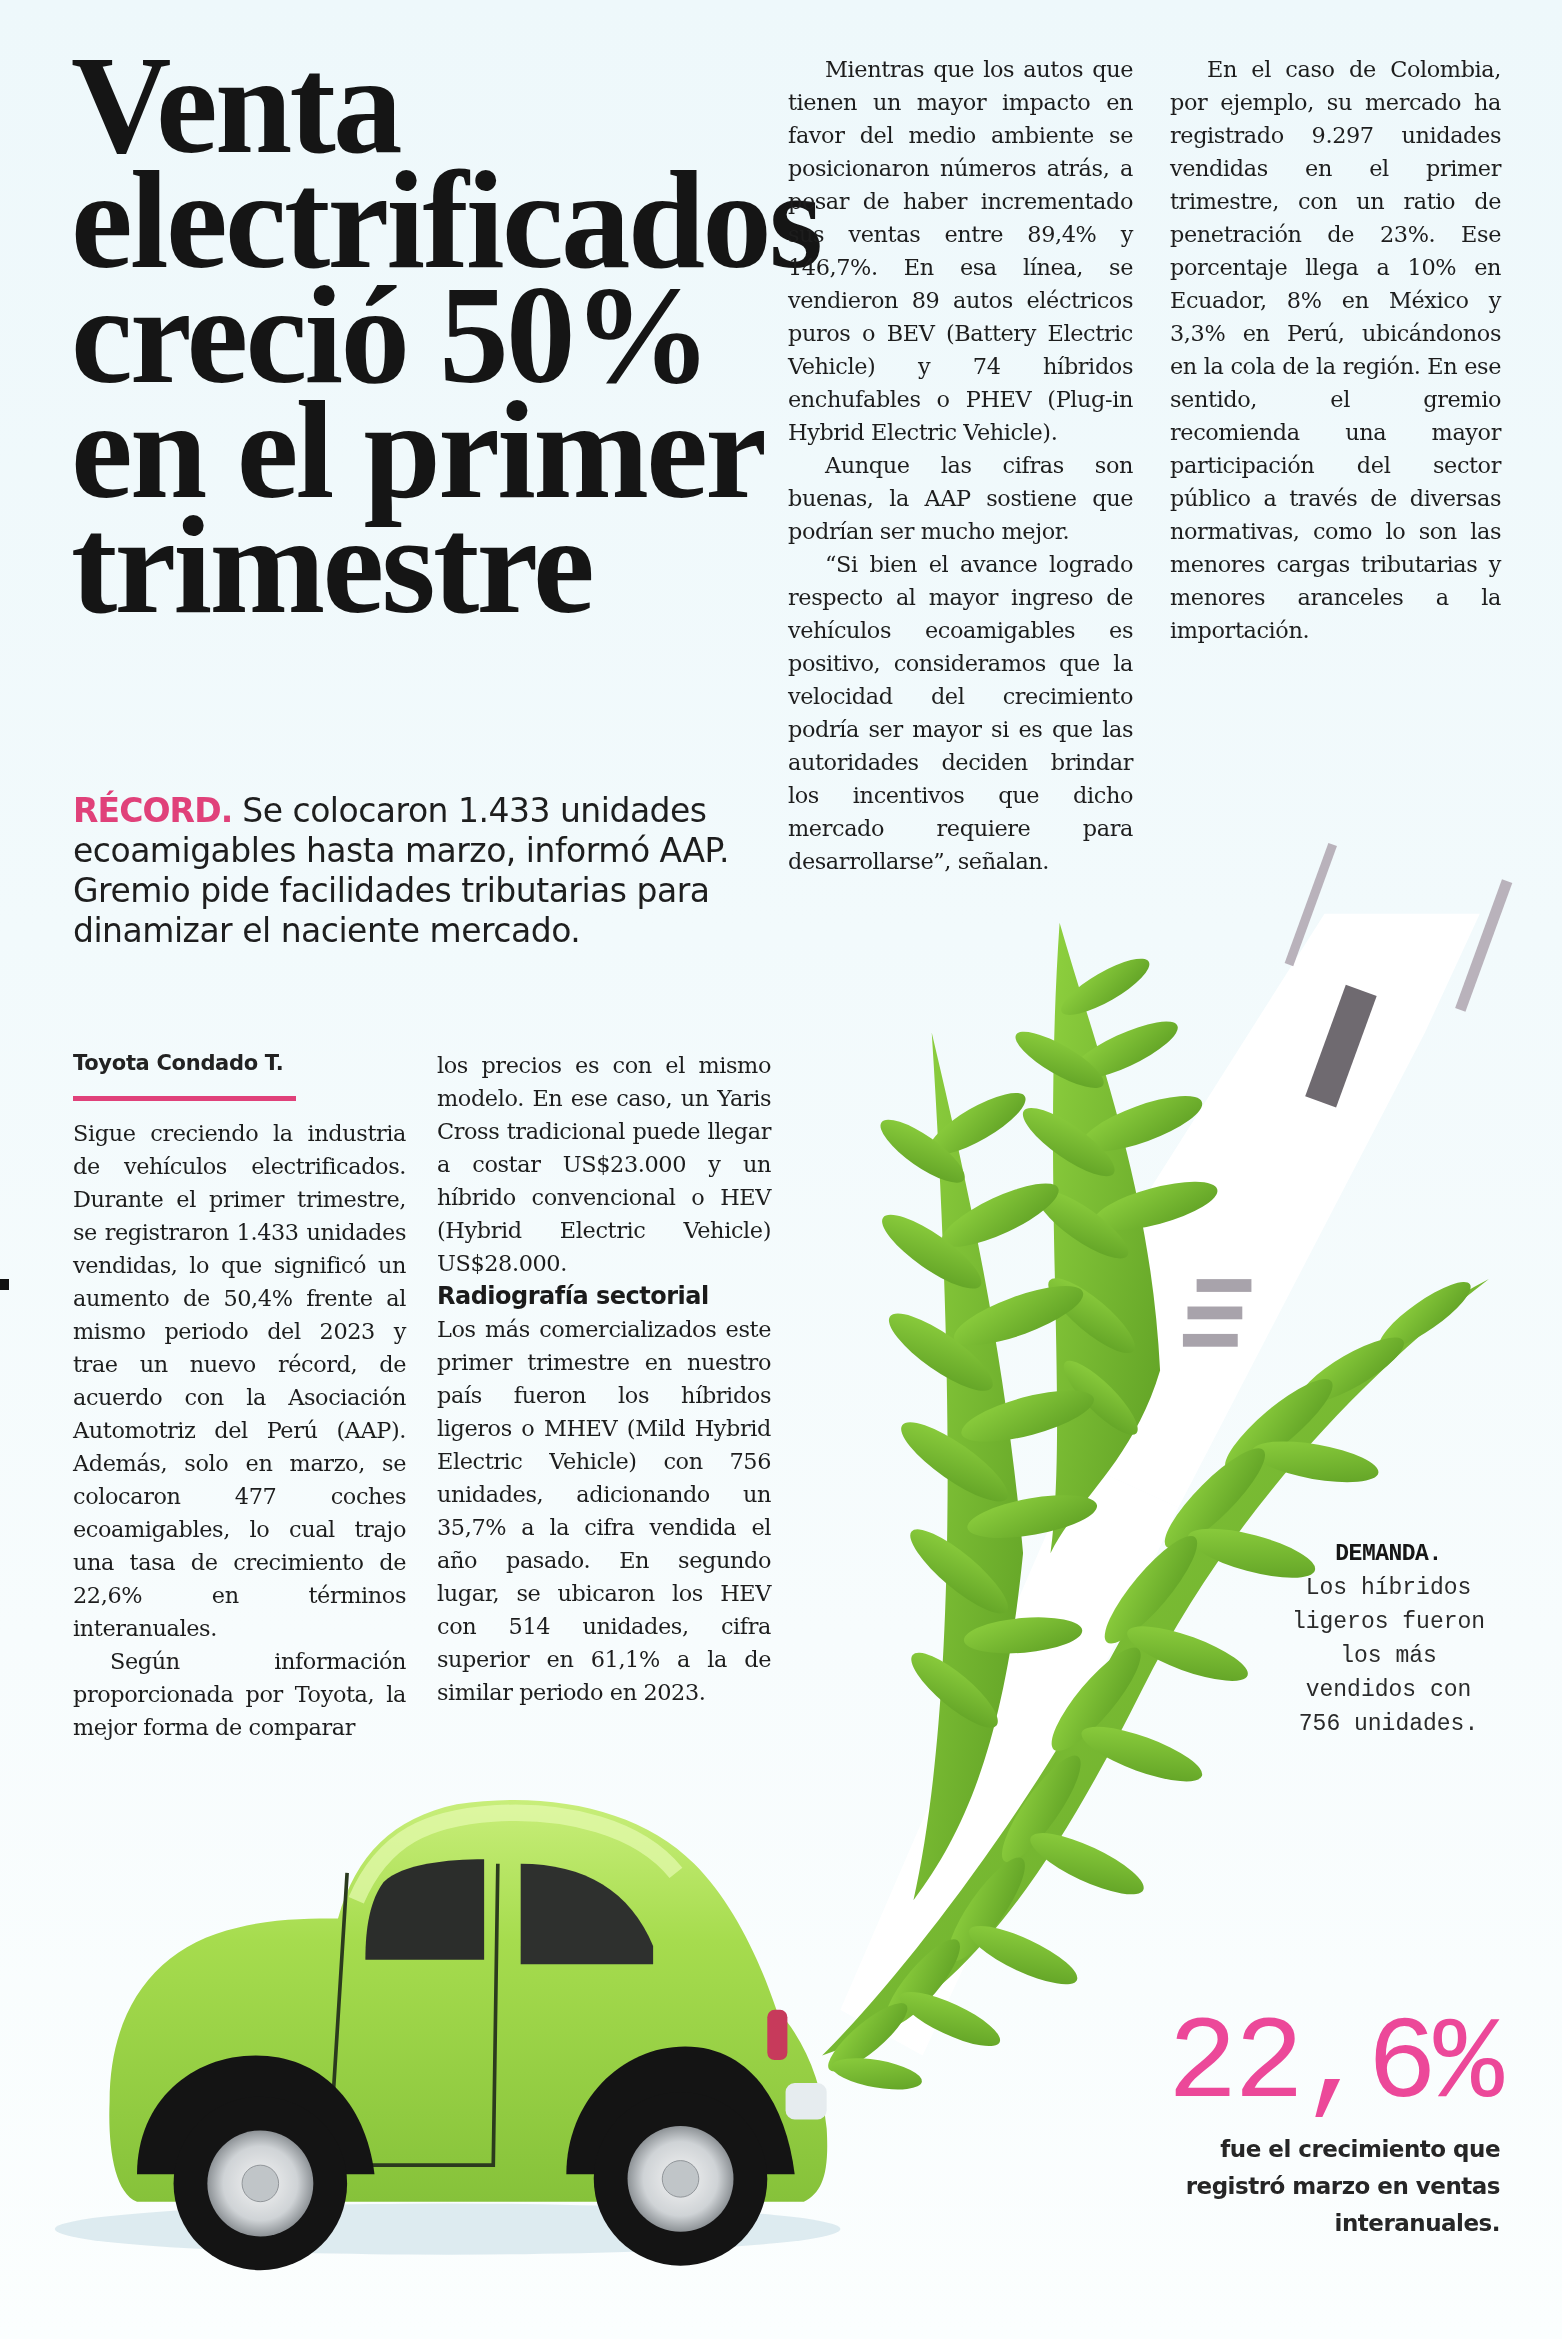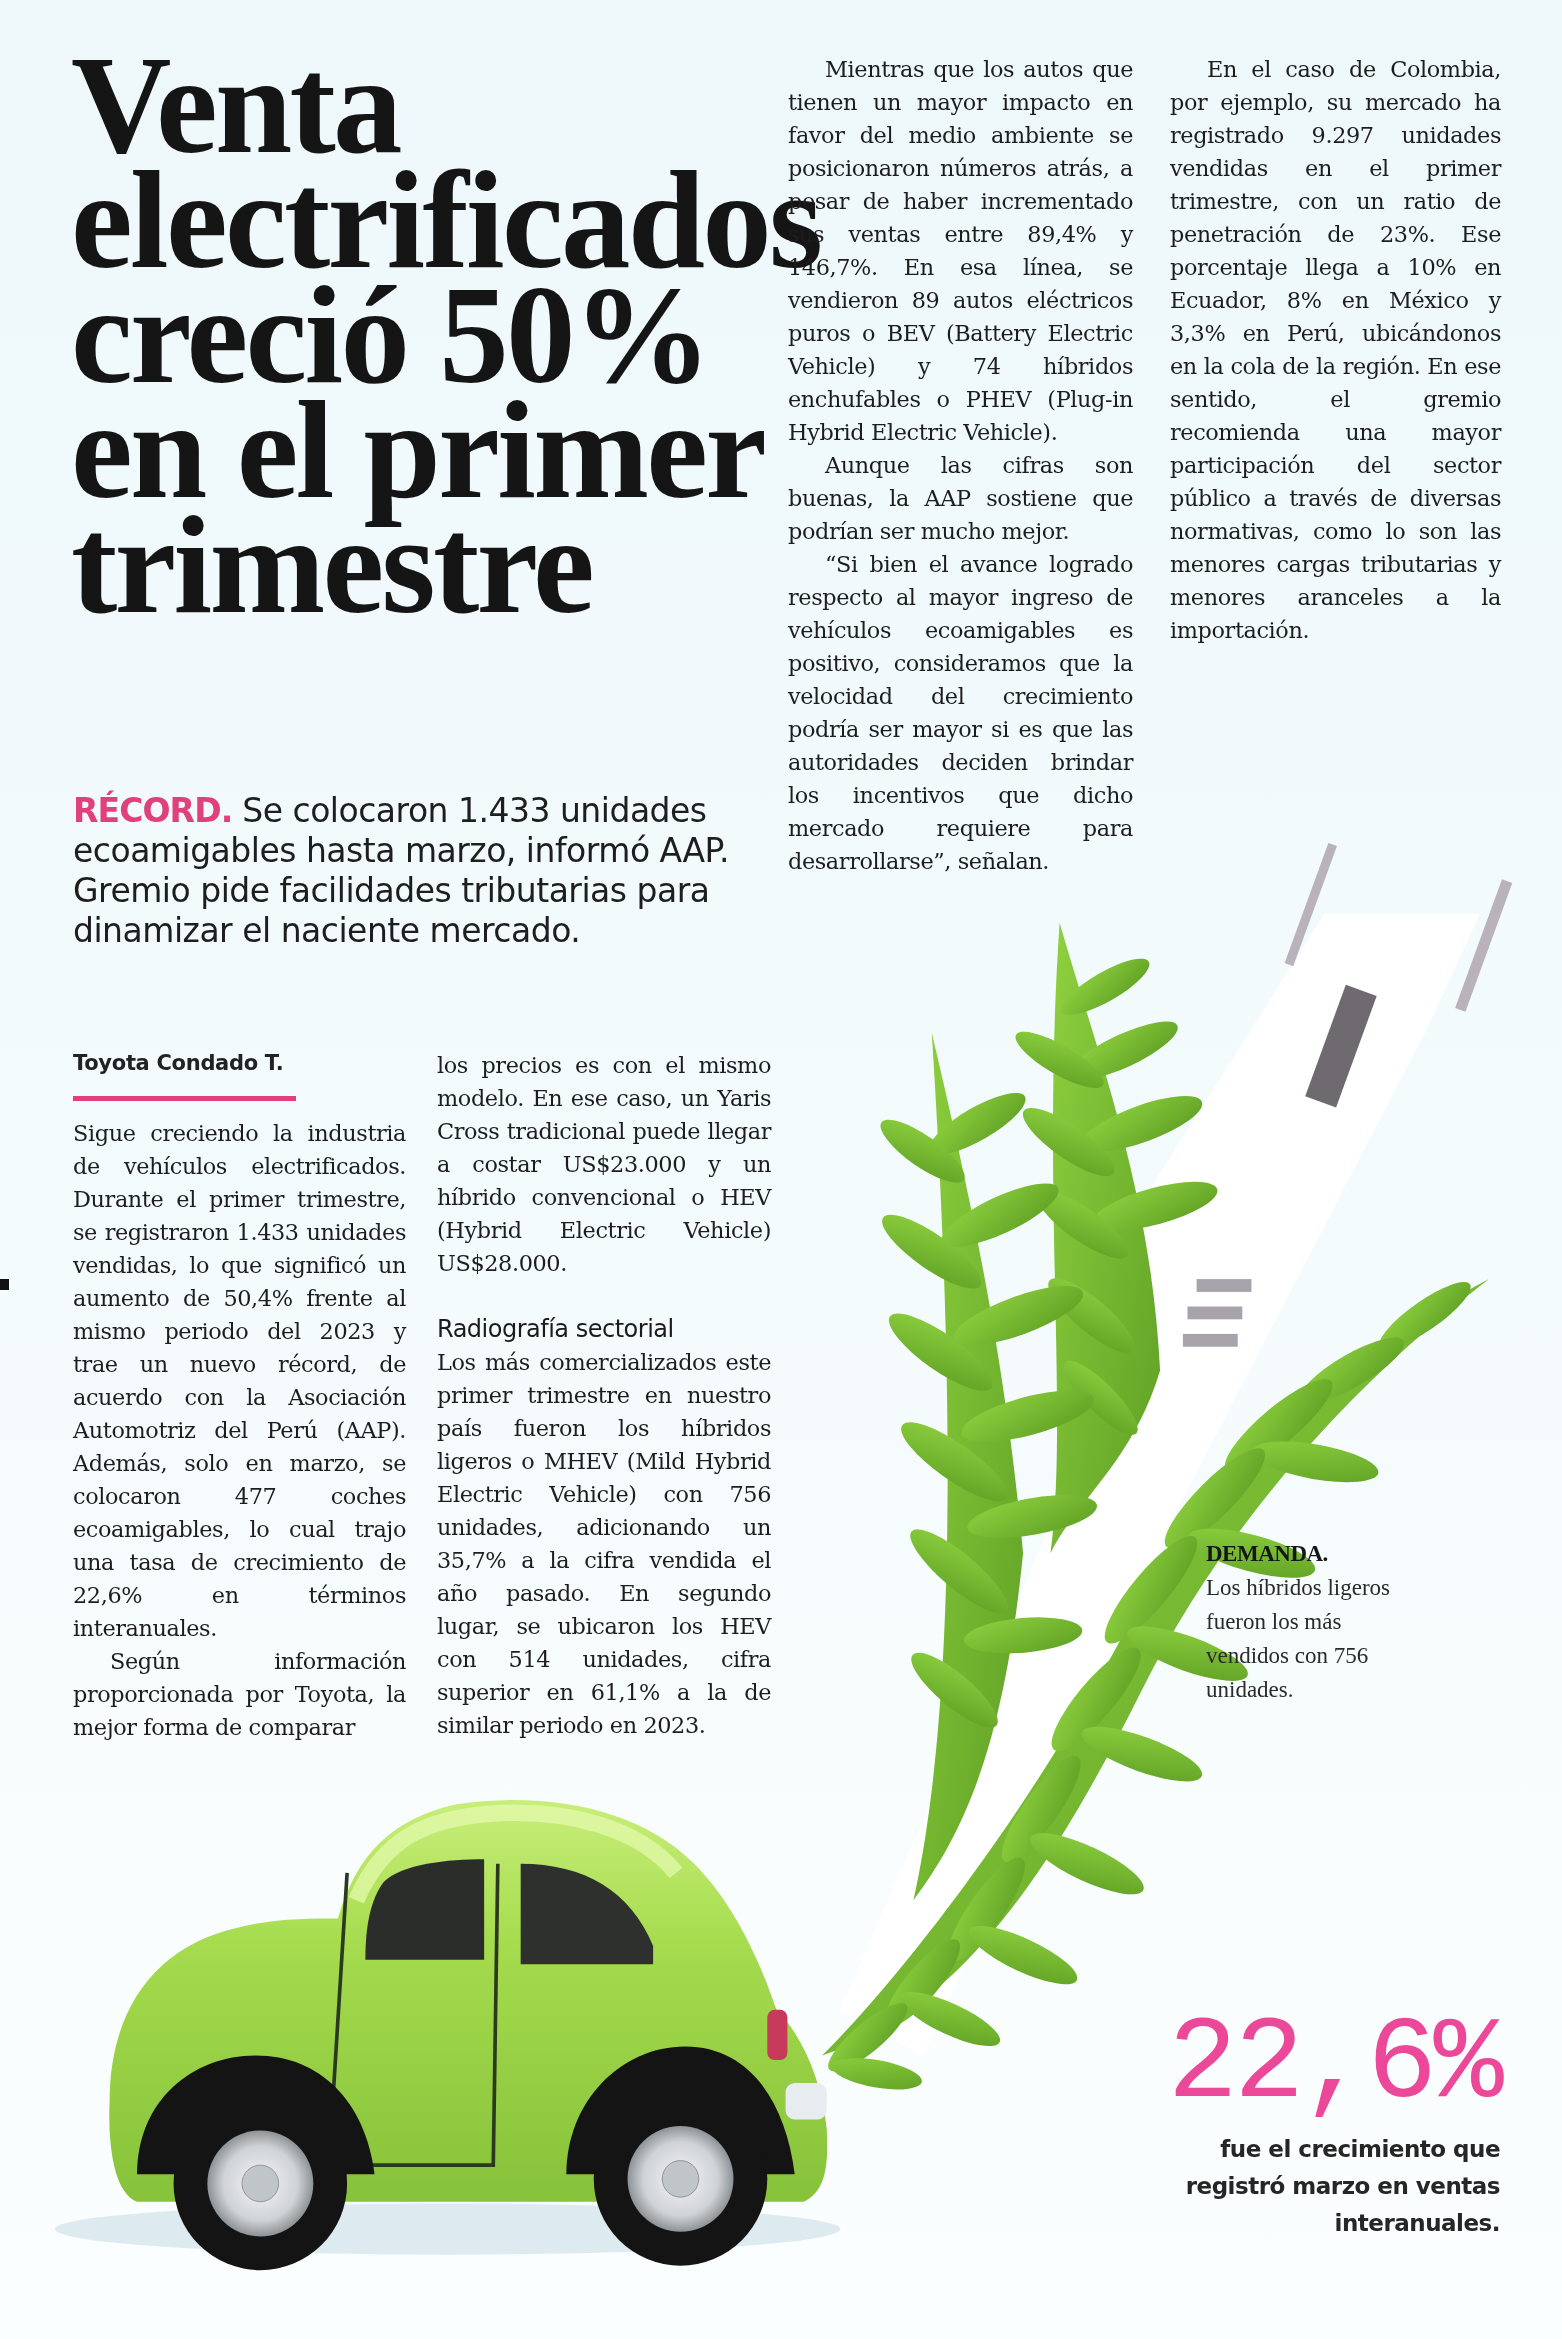--- a/index.html
+++ b/index.html
@@ -42,28 +42,28 @@
 
   #byline {
     left:73px; top:1051px;
     font-family:"DejaVu Sans","Liberation Sans", sans-serif;
     font-weight:700; font-size:21px; color:#222; letter-spacing:-0.3px;
   }
   #byline-rule { left:73px; top:1096px; width:223px; height:4.6px; background:#e0417a; }
 
   .subhead {
     font-family:"DejaVu Sans","Liberation Sans", sans-serif;
-    font-weight:400; font-size:24px; line-height:33px; margin-top:33px; color:#1b1b1b;
+    font-weight:700; font-size:24px; line-height:33px; color:#1b1b1b;
     letter-spacing:-0.5px;
   }
 
   
   #demanda {
-    left:1206px; top:1537px; width:219px; text-align:left;
-    font-family:Liberation Serif, serif;
+    left:1279px; top:1537px; width:219px; text-align:center;
+    font-family:Liberation Mono, monospace;
     font-size:23px; line-height:34px; color:#2a2a2a;
   }
   #demanda .kicker { font-weight:700; color:#161616; display:block; letter-spacing:-0.5px;}
   #stat-value {
     left:1160px; top:2006px; width:340px; text-align:right;
     font-family:Liberation Mono, monospace;
     font-weight:300; font-size:117px; line-height:119px; color:#ec4899; letter-spacing:-3.7px;
   }
   #stat-caption {
     left:1142px; top:2131px; width:358px; text-align:right;

